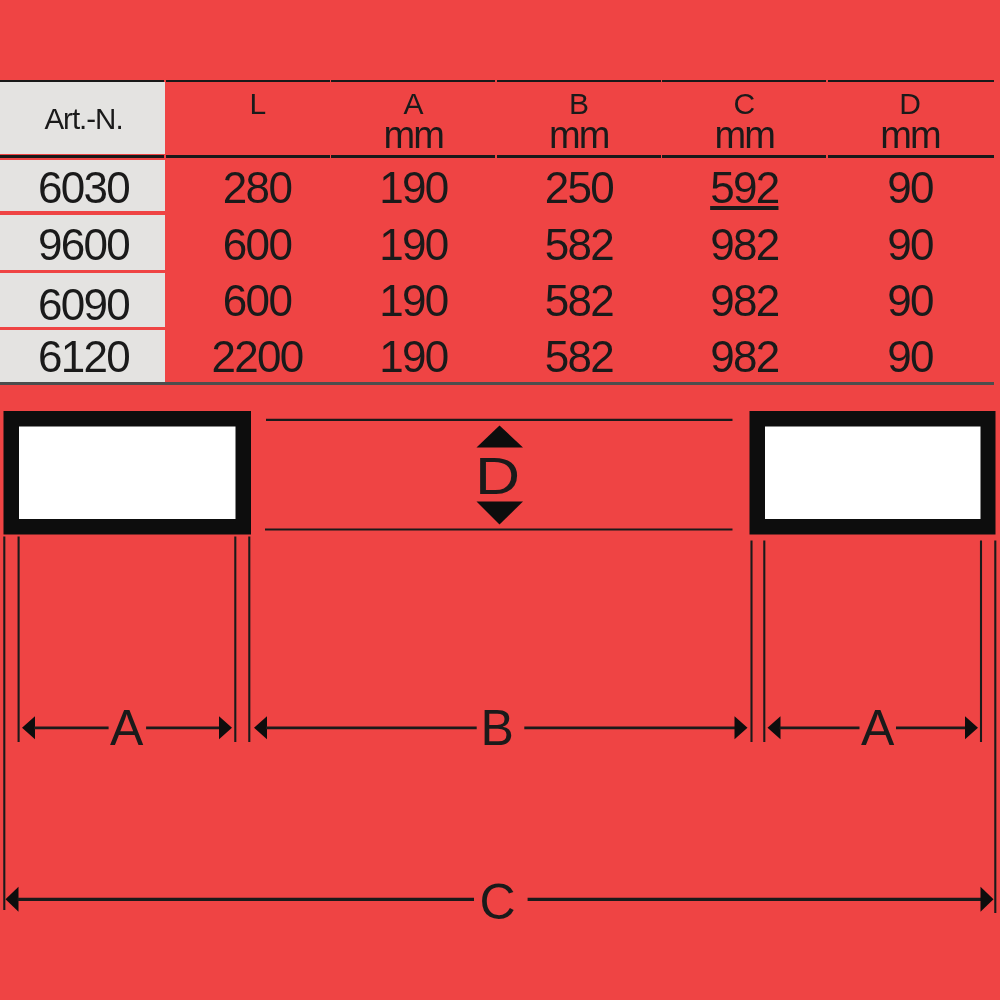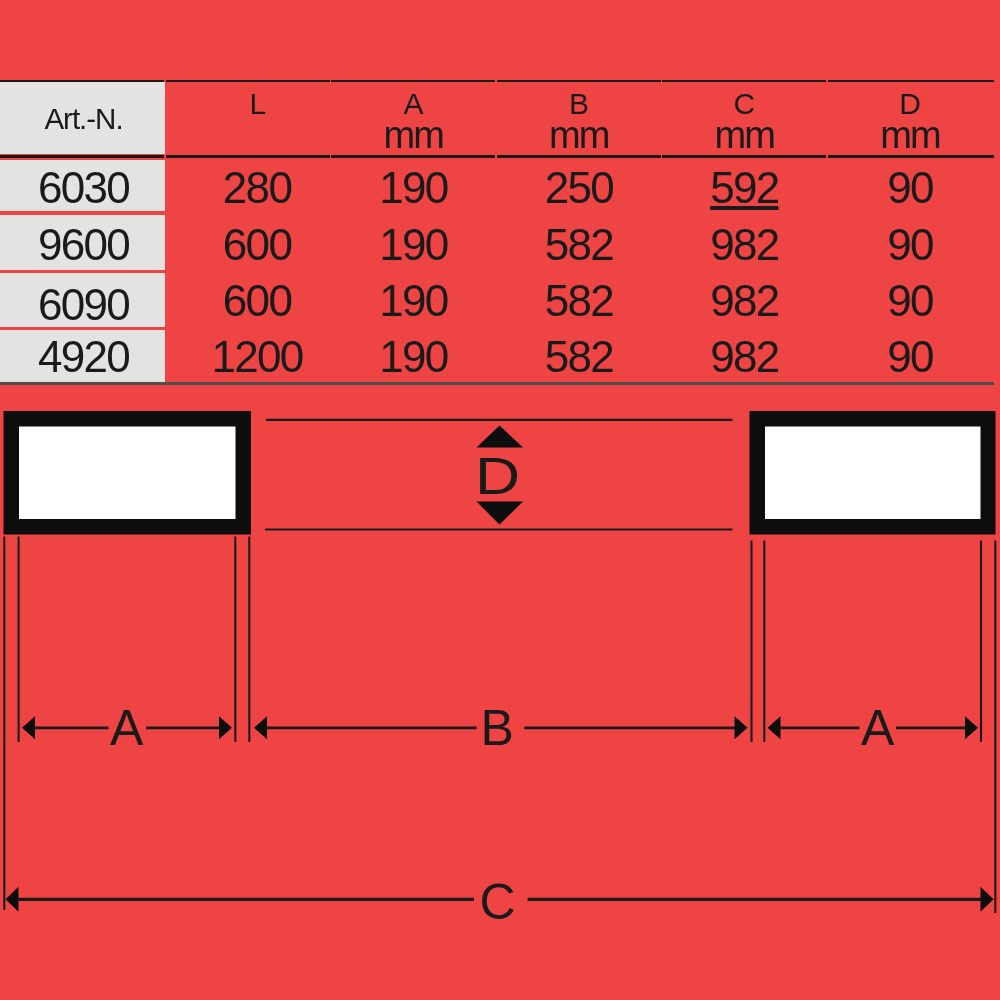--- a/index.html
+++ b/index.html
@@ -66,22 +66,22 @@
 
   <div class="txt num" style="left:83.5px;top:287px;">6090</div>
   <div class="txt num" style="left:257px;top:282.5px;">600</div>
   <div class="txt num" style="left:413.3px;top:282.5px;">190</div>
   <div class="txt num" style="left:578.8px;top:282.5px;">582</div>
   <div class="txt num" style="left:744.3px;top:282.5px;">982</div>
   <div class="txt num" style="left:910px;top:282.5px;">90</div>
 
   <div class="cell" style="left:0;top:330px;width:165px;height:52px;"></div>
 
-  <div class="txt num" style="left:83.5px;top:338.5px;">4920</div>
-  <div class="txt num" style="left:257px;top:338.5px;">1200</div>
+  <div class="txt num" style="left:83.5px;top:338.5px;">6120</div>
+  <div class="txt num" style="left:257px;top:338.5px;">2200</div>
   <div class="txt num" style="left:413.3px;top:338.5px;">190</div>
   <div class="txt num" style="left:578.8px;top:338.5px;">582</div>
   <div class="txt num" style="left:744.3px;top:338.5px;">982</div>
   <div class="txt num" style="left:910px;top:338.5px;">90</div>
 
   <div class="rule" style="left:0;top:382.2px;width:993.5px;height:3.2px;background:#4d4d4d;"></div>
 
   <svg style="position:absolute;left:0;top:400px;" width="1000" height="600" viewBox="0 0 1000 600">
 
     <g>

